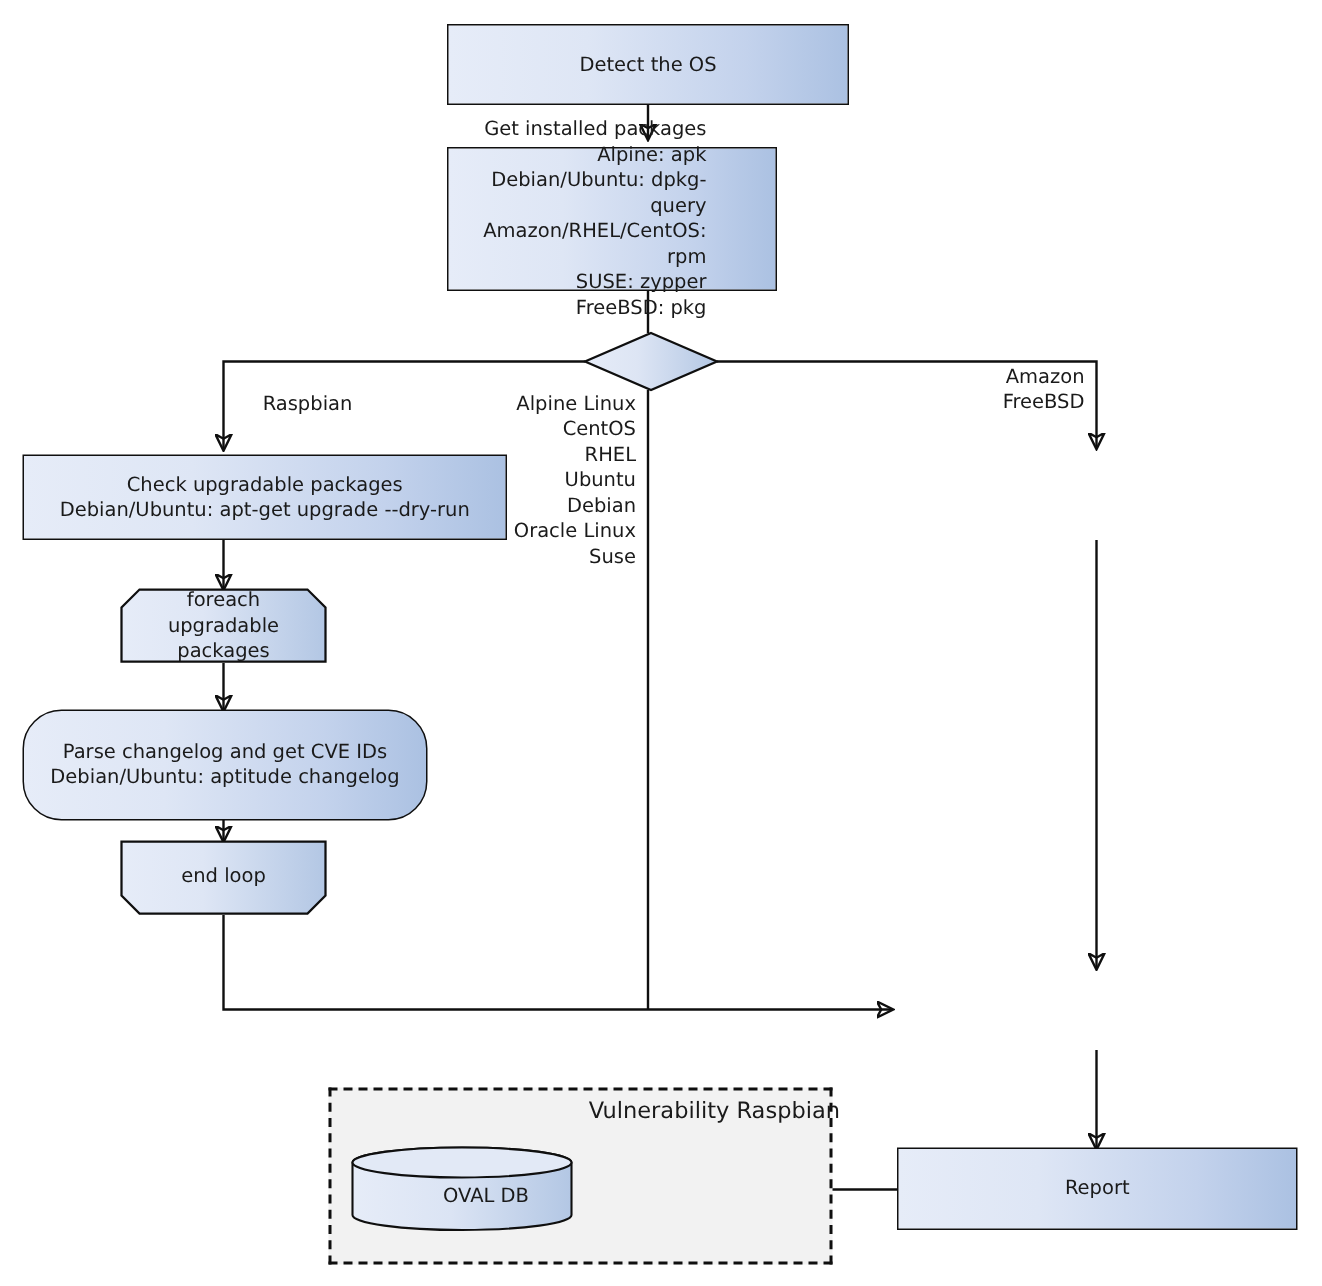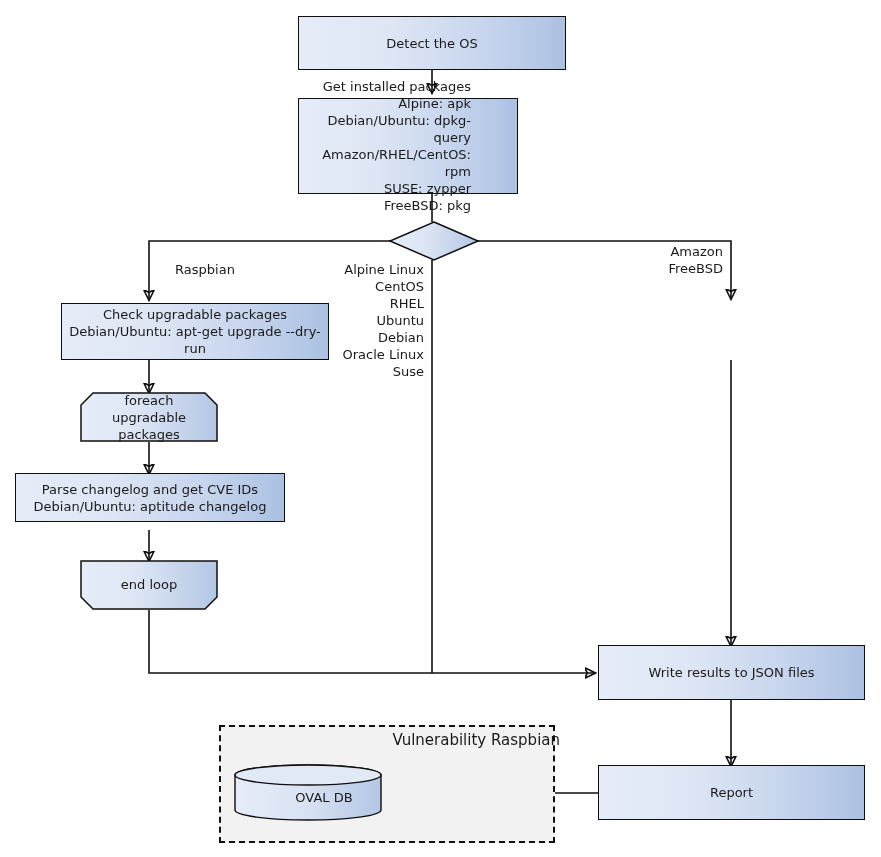--- a/index.html
+++ b/index.html
@@ -154,57 +154,56 @@
         <linearGradient id="gdiam" x1="0" y1="0" x2="1" y2="0">
           <stop offset="0%" stop-color="#e6ecf8"></stop>
           <stop offset="40%" stop-color="#dde5f4"></stop>
           <stop offset="100%" stop-color="#b3c7e4"></stop>
         </linearGradient>
       </defs>
       <polygon points="46,2 90,21 46,40 2,21" fill="url(#gdiam)" stroke="#0f0f0f" stroke-width="1.5"></polygon>
     </svg>
   </div>
 
-  <div class="node proc" style="left:15px; top:303px; width:268px; height:57px;margin-left:46px;">Check upgradable packages
+  <div class="node proc" style="left:15px; top:303px; width:323px; height:57px;">Check upgradable packages
 Debian/Ubuntu: apt-get upgrade --dry-run</div>
 
   <div class="shapewrap" style="left:80px; top:392px; width:138px; height:50px;">
     <svg width="138" height="50" viewBox="0 0 138 50" xmlns="http://www.w3.org/2000/svg">
       <defs>
         <linearGradient id="gloop1" x1="0" y1="0" x2="1" y2="0">
           <stop offset="0%" stop-color="#e6ecf8"></stop>
           <stop offset="40%" stop-color="#dee6f5"></stop>
           <stop offset="100%" stop-color="#b3c7e4"></stop>
         </linearGradient>
       </defs>
       <polygon points="13,1 125,1 137,13 137,49 1,49 1,13" fill="url(#gloop1)" stroke="#0f0f0f" stroke-width="1.5"></polygon>
     </svg>
     <div class="lbl">foreach
 upgradable  packages</div>
   </div>
 
-  <div class="node proc" style="left:15px; top:473px; width:270px; height:49px;">Parse changelog and get  CVE IDs
+  <div class="node proc" style="left:15px; top:473px; width:270px; height:74px;border-radius:26px;">Parse changelog and get  CVE IDs
 Debian/Ubuntu: aptitude changelog</div>
 
   <div class="shapewrap" style="left:80px; top:560px; width:138px; height:48px;">
     <svg width="138" height="50" viewBox="0 0 138 50" xmlns="http://www.w3.org/2000/svg">
       <defs>
         <linearGradient id="gloop2" x1="0" y1="0" x2="1" y2="0">
           <stop offset="0%" stop-color="#e6ecf8"></stop>
           <stop offset="40%" stop-color="#dee6f5"></stop>
           <stop offset="100%" stop-color="#b3c7e4"></stop>
         </linearGradient>
       </defs>
       <polygon points="1,1 137,1 137,37 125,49 13,49 1,37" fill="url(#gloop2)" stroke="#0f0f0f" stroke-width="1.5"></polygon>
     </svg>
     <div class="lbl">end loop</div>
   </div>
 
 
-  <div class="node proc" style="left:598px; top:645px; width:267px; height:55px;">Write results to JSON files</div>
 
   <div class="node proc" style="left:598px; top:765px; width:267px; height:55px;">Report</div>
 
   <div class="shapewrap" style="left:234px; top:764px; width:180px; height:57px;">
     <svg width="148" height="57" viewBox="0 0 148 57" xmlns="http://www.w3.org/2000/svg">
       <defs>
         <linearGradient id="gcyl1" x1="0" y1="0" x2="1" y2="0">
           <stop offset="0%" stop-color="#e6ecf8"></stop>
           <stop offset="45%" stop-color="#dbe4f4"></stop>
           <stop offset="100%" stop-color="#b3c7e4"></stop>

